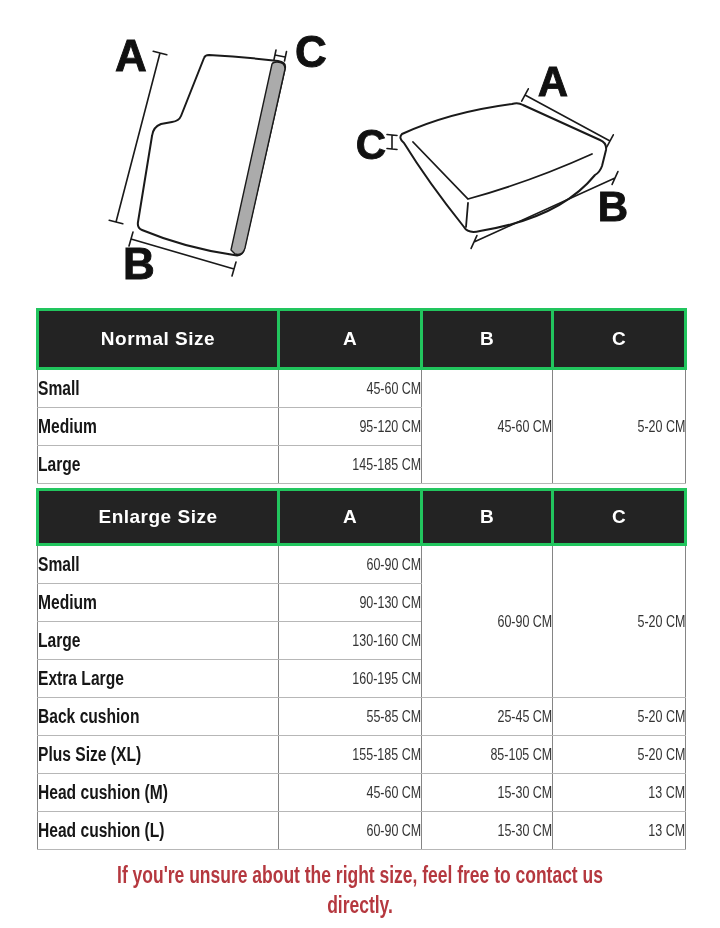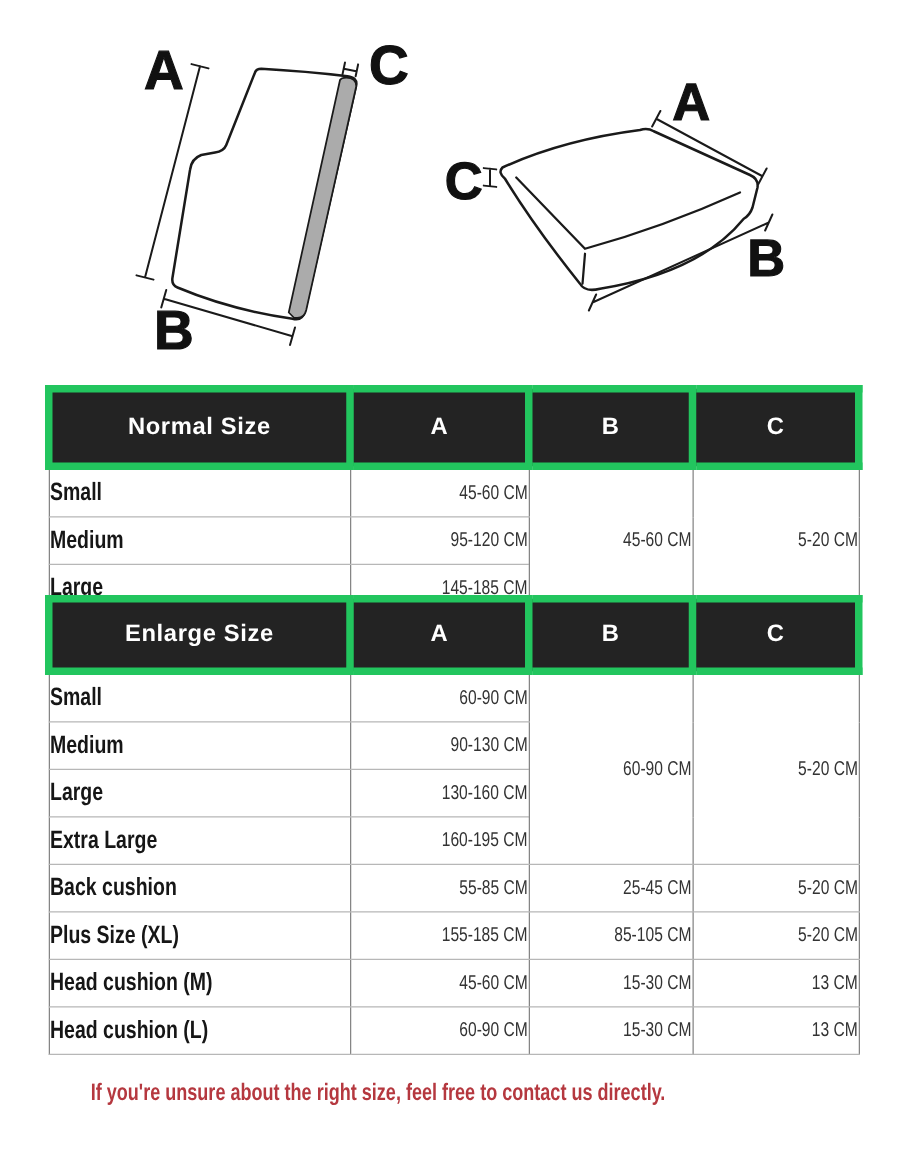--- a/index.html
+++ b/index.html
@@ -21,48 +21,48 @@
   }
   .big { font-size:44px; } .mid { font-size:42px; }
 
   
   table.size-table {
     position:absolute; left:36px; width:648px;
     border-collapse:collapse; table-layout:fixed;
     border:1px solid #9a9a9a;
   }
   #table-normal  { top:308px; }
-  #table-enlarge { top:476px; }
+  #table-enlarge { top:488px; }
 
   .size-table th {
     background:#232323; color:#ffffff;
     font-size:19px; font-weight:bold; letter-spacing:0.5px;
-    text-align:center; border:6px solid #22c55e; padding:4px;
+    text-align:center; border:3px solid #22c55e; padding:4px;
   }
   #table-normal  th { height:48px; }
   #table-enlarge th { height:44px; }
 
   .size-table td {
     height:37px; padding:0; background:#ffffff;
     border-left:1px solid #858585; border-right:1px solid #858585;
     border-top:1px solid #b7b7b7; border-bottom:1px solid #b7b7b7;
     vertical-align:middle; white-space:nowrap; overflow:hidden;
   }
   .label-cell { text-align:left;  padding-left:14px;  font-weight:bold; font-size:20px; color:#161616;margin-left:37px; }
   .value-cell { text-align:right; padding-right:11px; font-size:16px; color:#333333; }
   
   .sq { display:inline-block; transform:scaleX(0.78); }
   .label-cell .sq { transform-origin:0 50%; }
   .value-cell .sq { transform-origin:100% 50%; }
 
   
   #note {
     position:absolute; left:0; top:860px; width:720px; height:30px;
-    line-height:30px; 
-    color:#b5383f; font-weight:bold; font-size:19px;
+    line-height:30px; text-align:center;
+    color:#b5383f; font-weight:bold; font-size:23px;
   }
   #note .sqc { display:inline-block; transform:scaleX(0.76); transform-origin:50% 50%; }
 </style>
 </head>
 <body>
 
 <div id="stage">
 
   <svg id="diagram-svg" width="720" height="300" viewBox="0 0 720 300">
 

